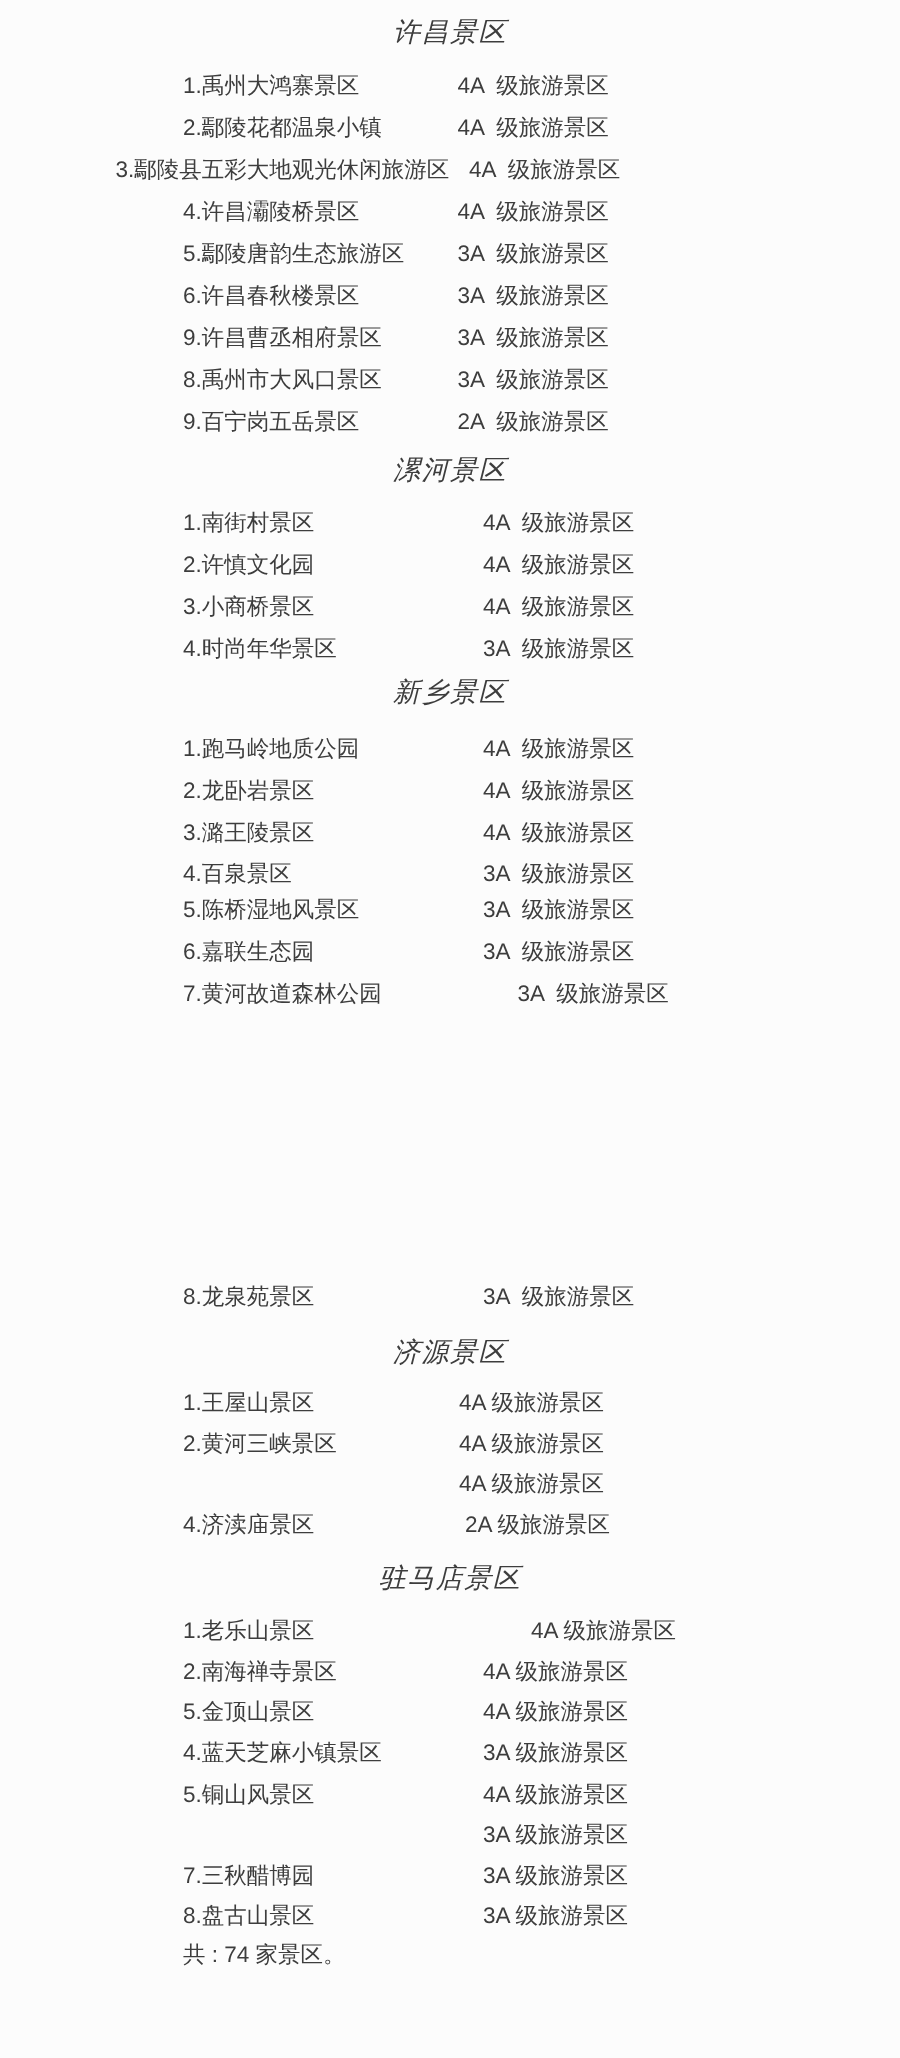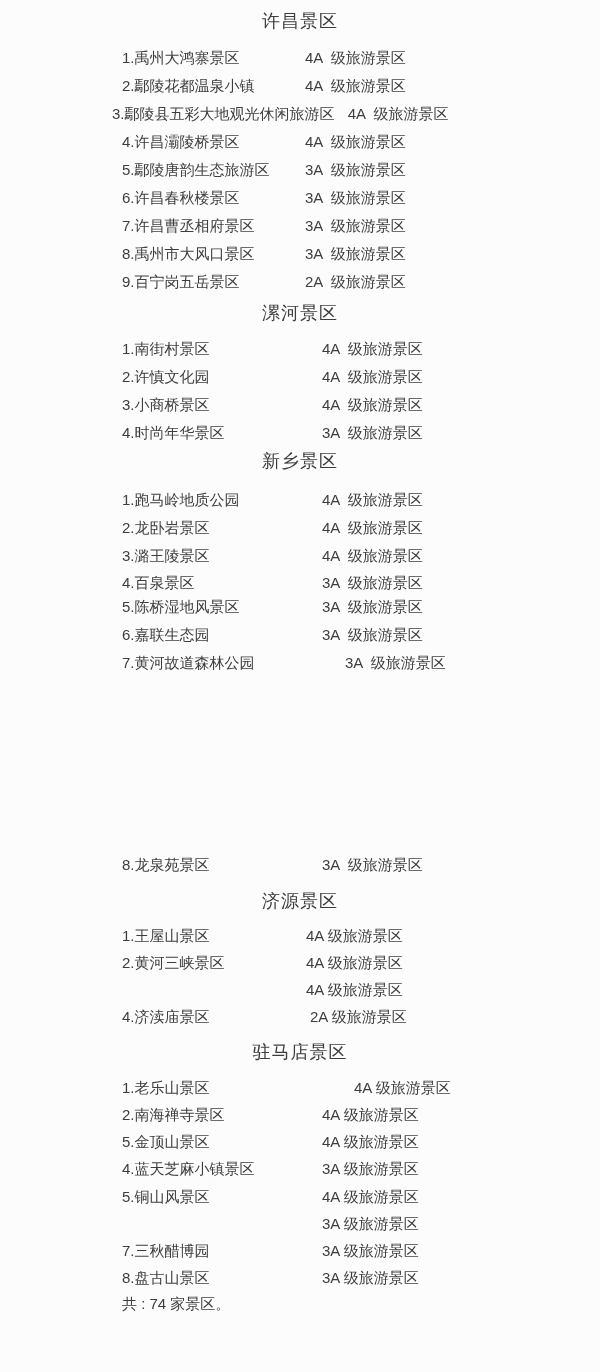--- a/index.html
+++ b/index.html
@@ -22,38 +22,39 @@
     width: 100%;
     height: 24px;
     line-height: 22px;
     font-size: 15px;
     color: #3d3d3d;
   }
   .title {
     text-align: center;
     font-size: 18px;
     letter-spacing: 1px;
+    font-style: italic;
   }
   .name {
     position: absolute;
     left: 122px;
     white-space: pre;
   }
   .rating {
     position: absolute;
     white-space: pre;
   }
   .rating.flow {
     position: static;
     margin-left: 9px;
     white-space: pre;
   }
   .name.flow {
     position: static;
-    margin-left: 112px;
+    margin-left: 77px;
     white-space: pre;
     text-align: right;
   }
   .total {
     position: absolute;
     left: 122px;
     white-space: pre;
   }
 </style>
 </head>
@@ -81,21 +82,21 @@
   </div>
   <div class="row" style="top:159px">
     <span class="name">5.鄢陵唐韵生态旅游区</span>
     <span class="rating" style="left:305px">3A  级旅游景区</span>
   </div>
   <div class="row" style="top:187px">
     <span class="name">6.许昌春秋楼景区</span>
     <span class="rating" style="left:305px">3A  级旅游景区</span>
   </div>
   <div class="row" style="top:215px">
-    <span class="name">7.许昌曹丞相府景区</span>
+    <span class="name">9.许昌曹丞相府景区</span>
     <span class="rating" style="left:305px">3A  级旅游景区</span>
   </div>
   <div class="row" style="top:243px">
     <span class="name">8.禹州市大风口景区</span>
     <span class="rating" style="left:305px">3A  级旅游景区</span>
   </div>
   <div class="row" style="top:271px">
     <span class="name">9.百宁岗五岳景区</span>
     <span class="rating" style="left:305px">2A  级旅游景区</span>
   </div>

